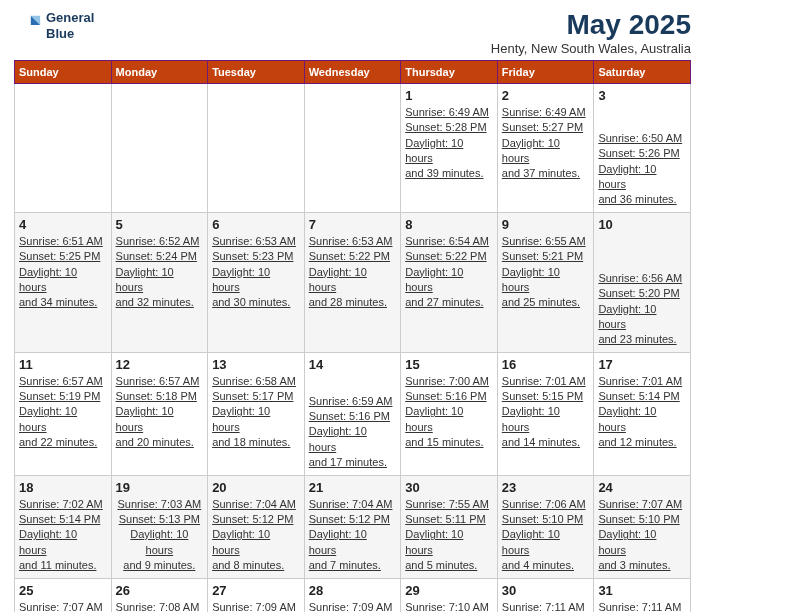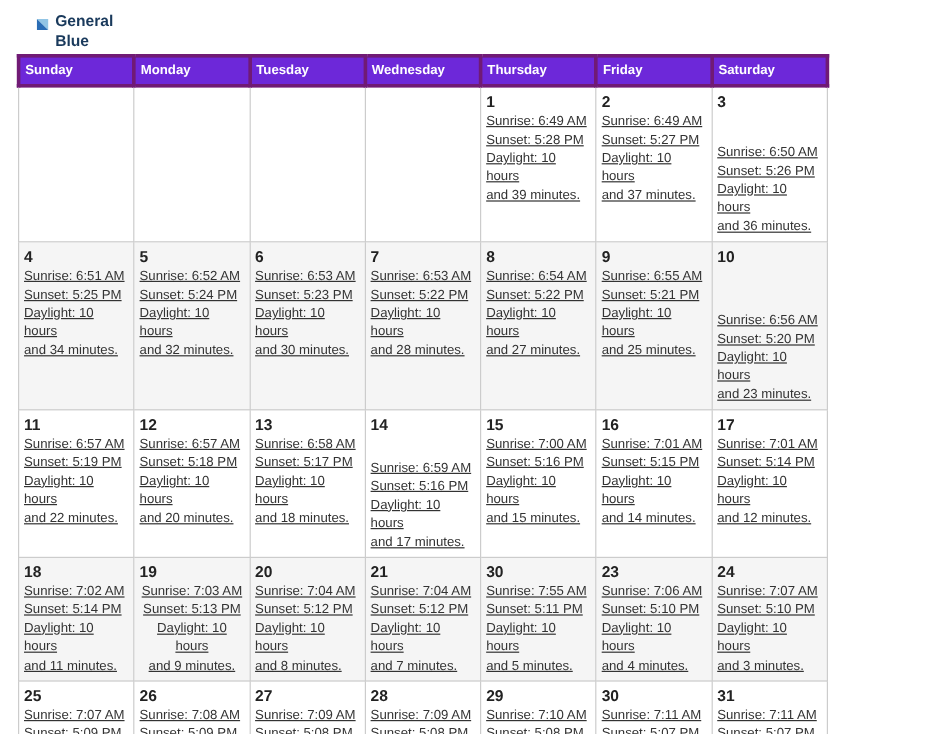--- a/index.html
+++ b/index.html
@@ -47,27 +47,27 @@
     .sub-title {
       font-size: 13px;
       color: #333;
     }
     table {
       width: 100%;
       border-collapse: collapse;
       table-layout: fixed;
     }
     thead th {
-      background-color: #6d28d9;
+      background-color: #c2410c;
       color: #fff;
       font-size: 11px;
       font-weight: bold;
       padding: 5px 4px;
       text-align: left;
-      border: 3px solid #701a75;
+      border: 1px solid #701a75;
     }
     tbody td {
       vertical-align: top;
       font-size: 9.5px;
       color: #222;
       padding: 4px 4px 4px 4px;
       border: 1px solid #ccc;
       height: 82px;
       background: #fff;
     }
@@ -99,20 +99,24 @@
     <div class="logo">
       <svg class="logo-icon" viewBox="0 0 30 30">
         <polygon points="18,4 28,14 18,14" fill="#2a6db5"></polygon>
         <polygon points="18,4 28,4 28,14" fill="#4a9fd4" opacity="0.6"></polygon>
       </svg>
       <div class="logo-text">
         <div>General</div>
         <div>Blue</div>
       </div>
     </div>
+    <div class="title-block">
+      <div class="main-title">May 2025</div>
+      <div class="sub-title">Henty, New South Wales, Australia</div>
+    </div>
   </div>
 
   <table>
     <thead>
       <tr>
       <th>Sunday</th>
           <th>Monday</th>
           <th>Tuesday</th>
           <th>Wednesday</th>
           <th>Thursday</th>

